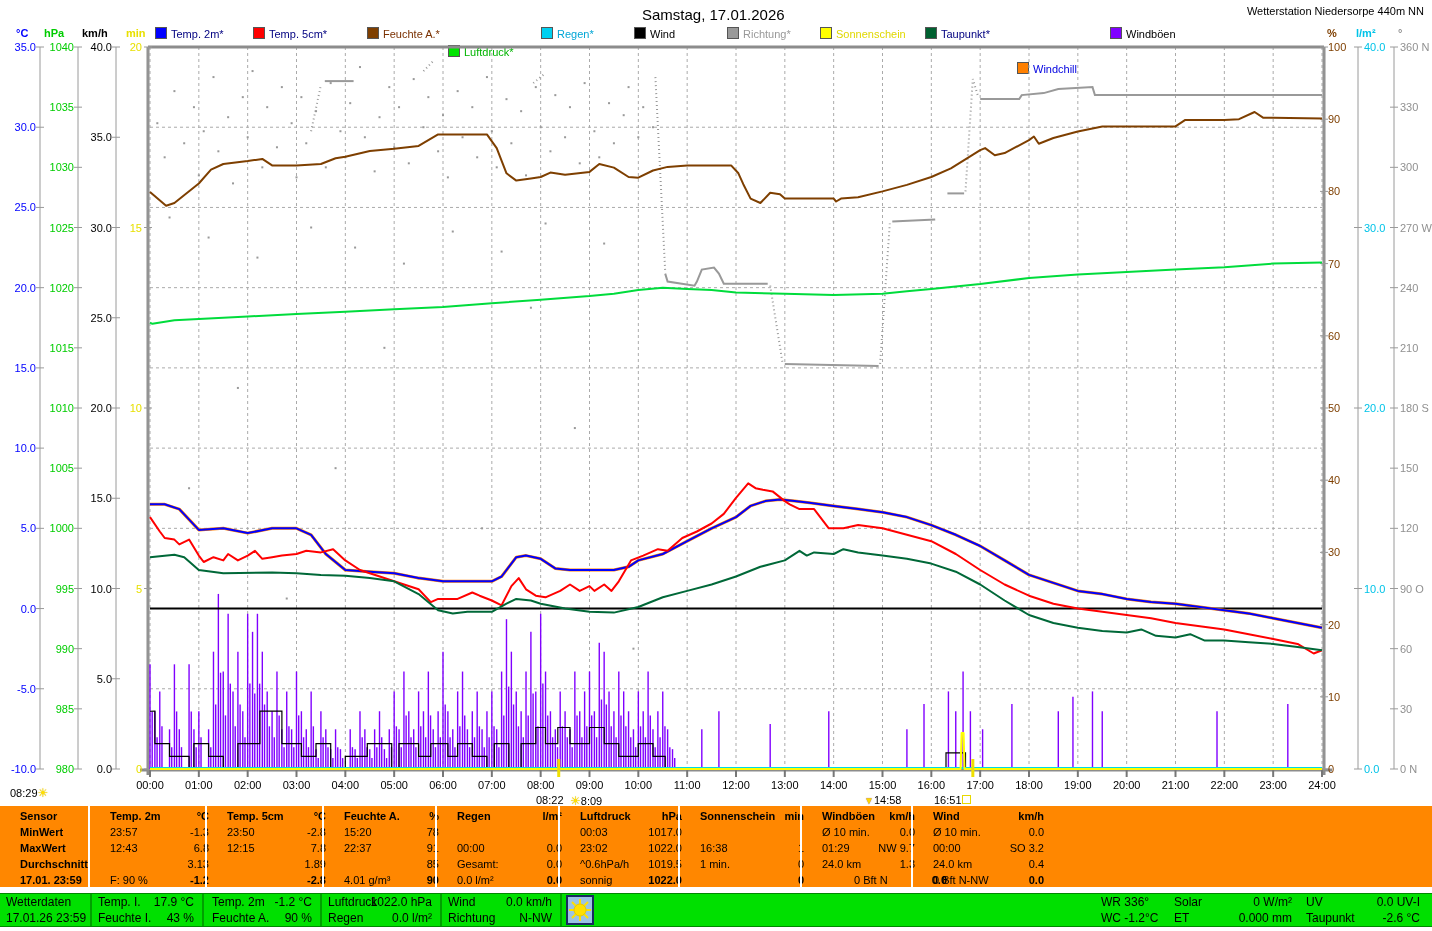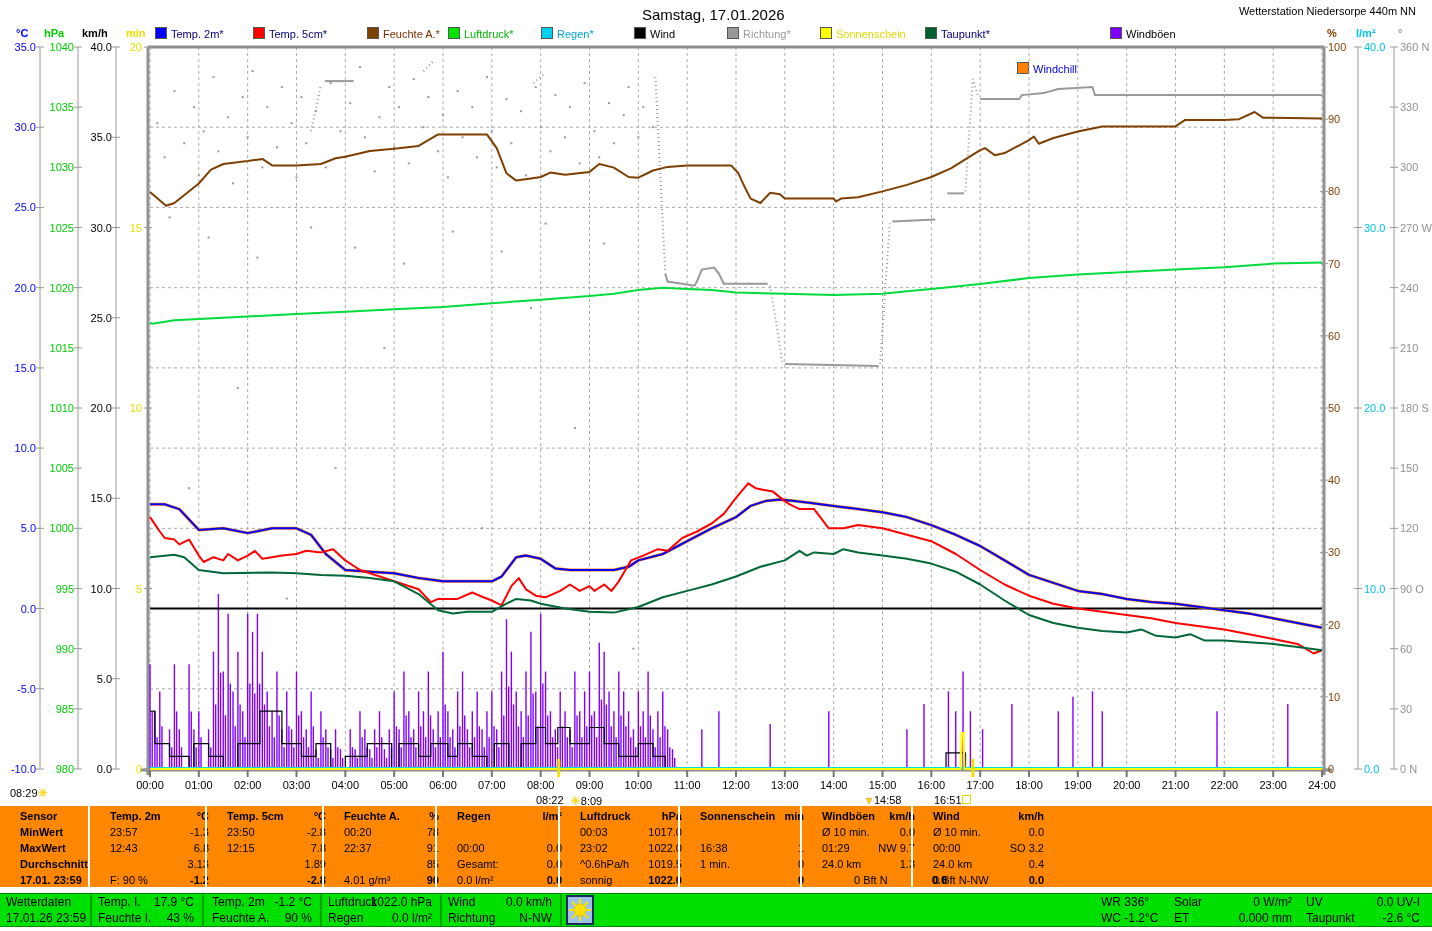--- a/index.html
+++ b/index.html
@@ -29,36 +29,36 @@
   .lcell{position:absolute;top:0;height:32px;border-right:2px solid #00a000;box-sizing:border-box;}
   .lrow{position:absolute;height:16px;font-size:12px;line-height:16px;color:#000;white-space:nowrap;width:100%;}
   .ll{position:absolute;left:6px;} .lv{position:absolute;right:8px;}
   svg text{font-family:"Liberation Sans",sans-serif;}
 </style>
 </head>
 <body>
 
 <div class="app">
   <div class="abs title" style="left:642px;top:6px;">Samstag, 17.01.2026</div>
-  <div class="abs station" style="right:16px;top:5px;">Wetterstation Niedersorpe 440m NN</div>
+  <div class="abs station" style="right:8px;top:5px;">Wetterstation Niedersorpe 440m NN</div>
 
   <div id="axis-headers">
       <span class="abs axhead" style="left: 16px; top: 27px; color: rgb(0, 0, 255);">°C</span>
       <span class="abs axhead" style="left: 44px; top: 27px; color: rgb(0, 204, 0);">hPa</span>
       <span class="abs axhead" style="left: 82px; top: 27px; color: rgb(0, 0, 0);">km/h</span>
       <span class="abs axhead" style="left: 126px; top: 27px; color: rgb(232, 224, 0);">min</span>
       <span class="abs axhead" style="left: 1327px; top: 27px; color: rgb(126, 63, 0);">%</span>
       <span class="abs axhead" style="left: 1356px; top: 27px; color: rgb(0, 195, 232);">l/m²</span>
       <span class="abs axhead" style="left: 1398px; top: 27px; color: rgb(144, 144, 144);">°</span>
     </div>
   <div id="legend">
       <span class="legend-item" style="left: 155px;"><span class="legend-sq" style="background: rgb(0, 0, 255);"></span><span style="color: rgb(0, 0, 128);">Temp. 2m*</span></span>
       <span class="legend-item" style="left: 253px;"><span class="legend-sq" style="background: rgb(255, 0, 0);"></span><span style="color: rgb(0, 0, 128);">Temp. 5cm*</span></span>
       <span class="legend-item" style="left: 367px;"><span class="legend-sq" style="background: rgb(126, 63, 0);"></span><span style="color: rgb(122, 48, 0);">Feuchte A.*</span></span>
-      <span class="legend-item" style="left: 448px;"><span class="legend-sq" style="background: rgb(0, 228, 0);"></span><span style="color: rgb(0, 180, 0);">Luftdruck*</span></span>
+      <span class="legend-item" style="left: 448px; margin-top: 18px;"><span class="legend-sq" style="background: rgb(0, 228, 0);"></span><span style="color: rgb(0, 180, 0);">Luftdruck*</span></span>
       <span class="legend-item" style="left: 541px;"><span class="legend-sq" style="background: rgb(0, 208, 240);"></span><span style="color: rgb(0, 166, 214);">Regen*</span></span>
       <span class="legend-item" style="left: 634px;"><span class="legend-sq" style="background: rgb(0, 0, 0);"></span><span style="color: rgb(0, 0, 0);">Wind</span></span>
       <span class="legend-item" style="left: 727px;"><span class="legend-sq" style="background: rgb(153, 153, 153);"></span><span style="color: rgb(153, 153, 153);">Richtung*</span></span>
       <span class="legend-item" style="left: 820px;"><span class="legend-sq" style="background: rgb(255, 255, 0);"></span><span style="color: rgb(224, 216, 0);">Sonnenschein</span></span>
       <span class="legend-item" style="left: 925px;"><span class="legend-sq" style="background: rgb(0, 96, 48);"></span><span style="color: rgb(0, 0, 128);">Taupunkt*</span></span>
       <span class="legend-item" style="left: 1017px; margin-top: 35px;"><span class="legend-sq" style="background: rgb(255, 128, 0);"></span><span style="color: rgb(0, 0, 224);">Windchill</span></span>
       <span class="legend-item" style="left: 1110px;"><span class="legend-sq" style="background: rgb(128, 0, 255);"></span><span style="color: rgb(0, 0, 0);">Windböen</span></span>
     </div>
 
   <svg id="chart" class="abs" style="left:0;top:0;" width="1432" height="806">
@@ -697,21 +697,21 @@
         <div class="srow" style="top: 66px;">
           <span class="sv b">-2.8</span>
         </div>
       </div>
       <div class="sgroup" style="left: 322px; width: 113px;">
         <div class="srow" style="top: 2px;">
           <span class="sl b">Feuchte A.</span>
           <span class="sv b">%</span>
         </div>
         <div class="srow" style="top: 18px;">
-          <span class="sl">00:20</span>
+          <span class="sl">15:20</span>
           <span class="sv">78</span>
         </div>
         <div class="srow" style="top: 34px;">
           <span class="sl">22:37</span>
           <span class="sv">91</span>
         </div>
         <div class="srow" style="top: 50px;">
           <span class="sv">85</span>
         </div>
         <div class="srow" style="top: 66px;">

